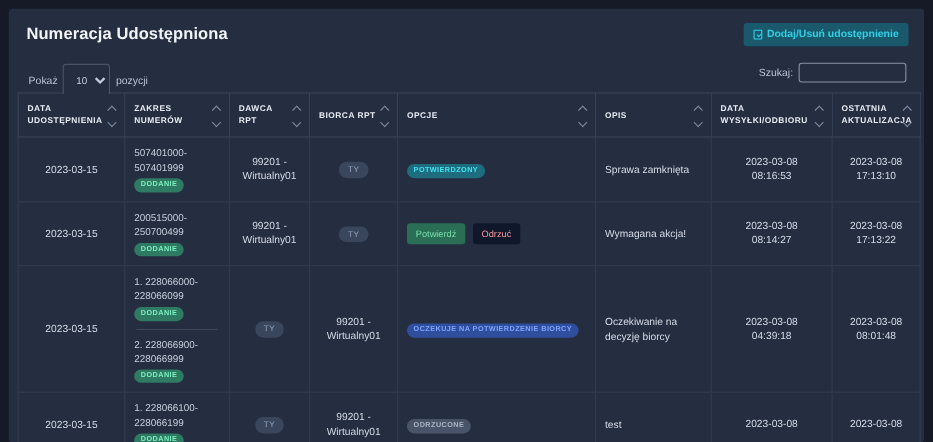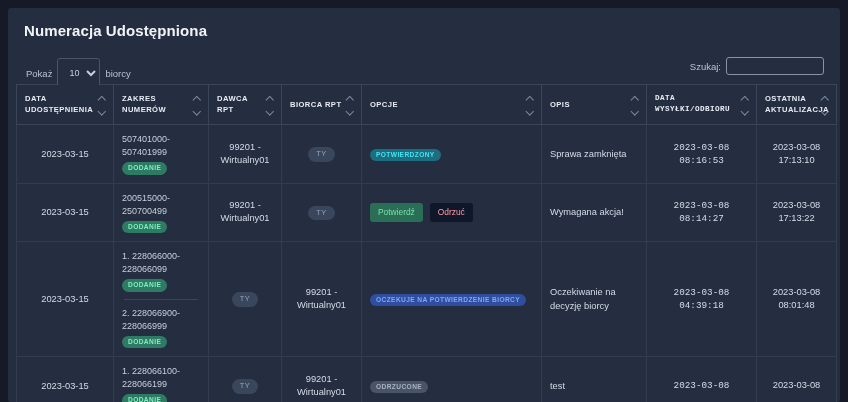--- a/index.html
+++ b/index.html
@@ -166,21 +166,21 @@
     vertical-align: middle;
     line-height: 14px;
   }
   table.data td:first-child { border-left: 1px solid #323c50; }
   .c-date      { width: 97px; text-align: center; }
   .c-range     { width: 95px; }
   .c-dawca     { width: 73px; text-align: center; }
   .c-biorca    { width: 80px; text-align: center; }
   .c-opcje     { width: 180px; }
   .c-opis      { width: 105px; }
-  .c-wysylka   { width: 110px; font-family: Liberation Mono, monospace; }
+  .c-wysylka   { width: 110px; }
   .c-akt       { width: 80px; }
   .c-wysylka, .c-akt { text-align: center; }
 
   .range-num { color: #c8cfdd; font-size: 9px; display:block; line-height: 13px; }
   .range-sep { border: 0; border-top: 1px solid #3c465a; margin: 7px 2px; }
 
   .badge {
     display: inline-block;
     border-radius: 9px;
     font-size: 6.6px;
@@ -216,29 +216,33 @@
   .two-line { display: block; line-height: 13px; }
 </style>
 </head>
 <body>
 
 <div class="page">
   <div class="card">
 
     <div class="card-head">
       <div class="page-title">Numeracja Udostępniona</div>
+      <button class="add-btn">
+        <span class="doc-icon"></span>
+        <span>Dodaj/Usuń udostępnienie</span>
+      </button>
     </div>
 
     <div class="controls">
       <div class="show-entries">
         <span>Pokaż</span>
         <select class="len-select">
           <option>10</option>
         </select>
-        <span>biorcy</span>
+        <span>pozycji</span>
       </div>
       <div class="search-wrap">
         <span>Szukaj:</span>
         <input class="search-input" type="text" value="" style="">
       </div>
     </div>
 
     <div class="tbl-wrap">
       <table class="data">
         <thead>

